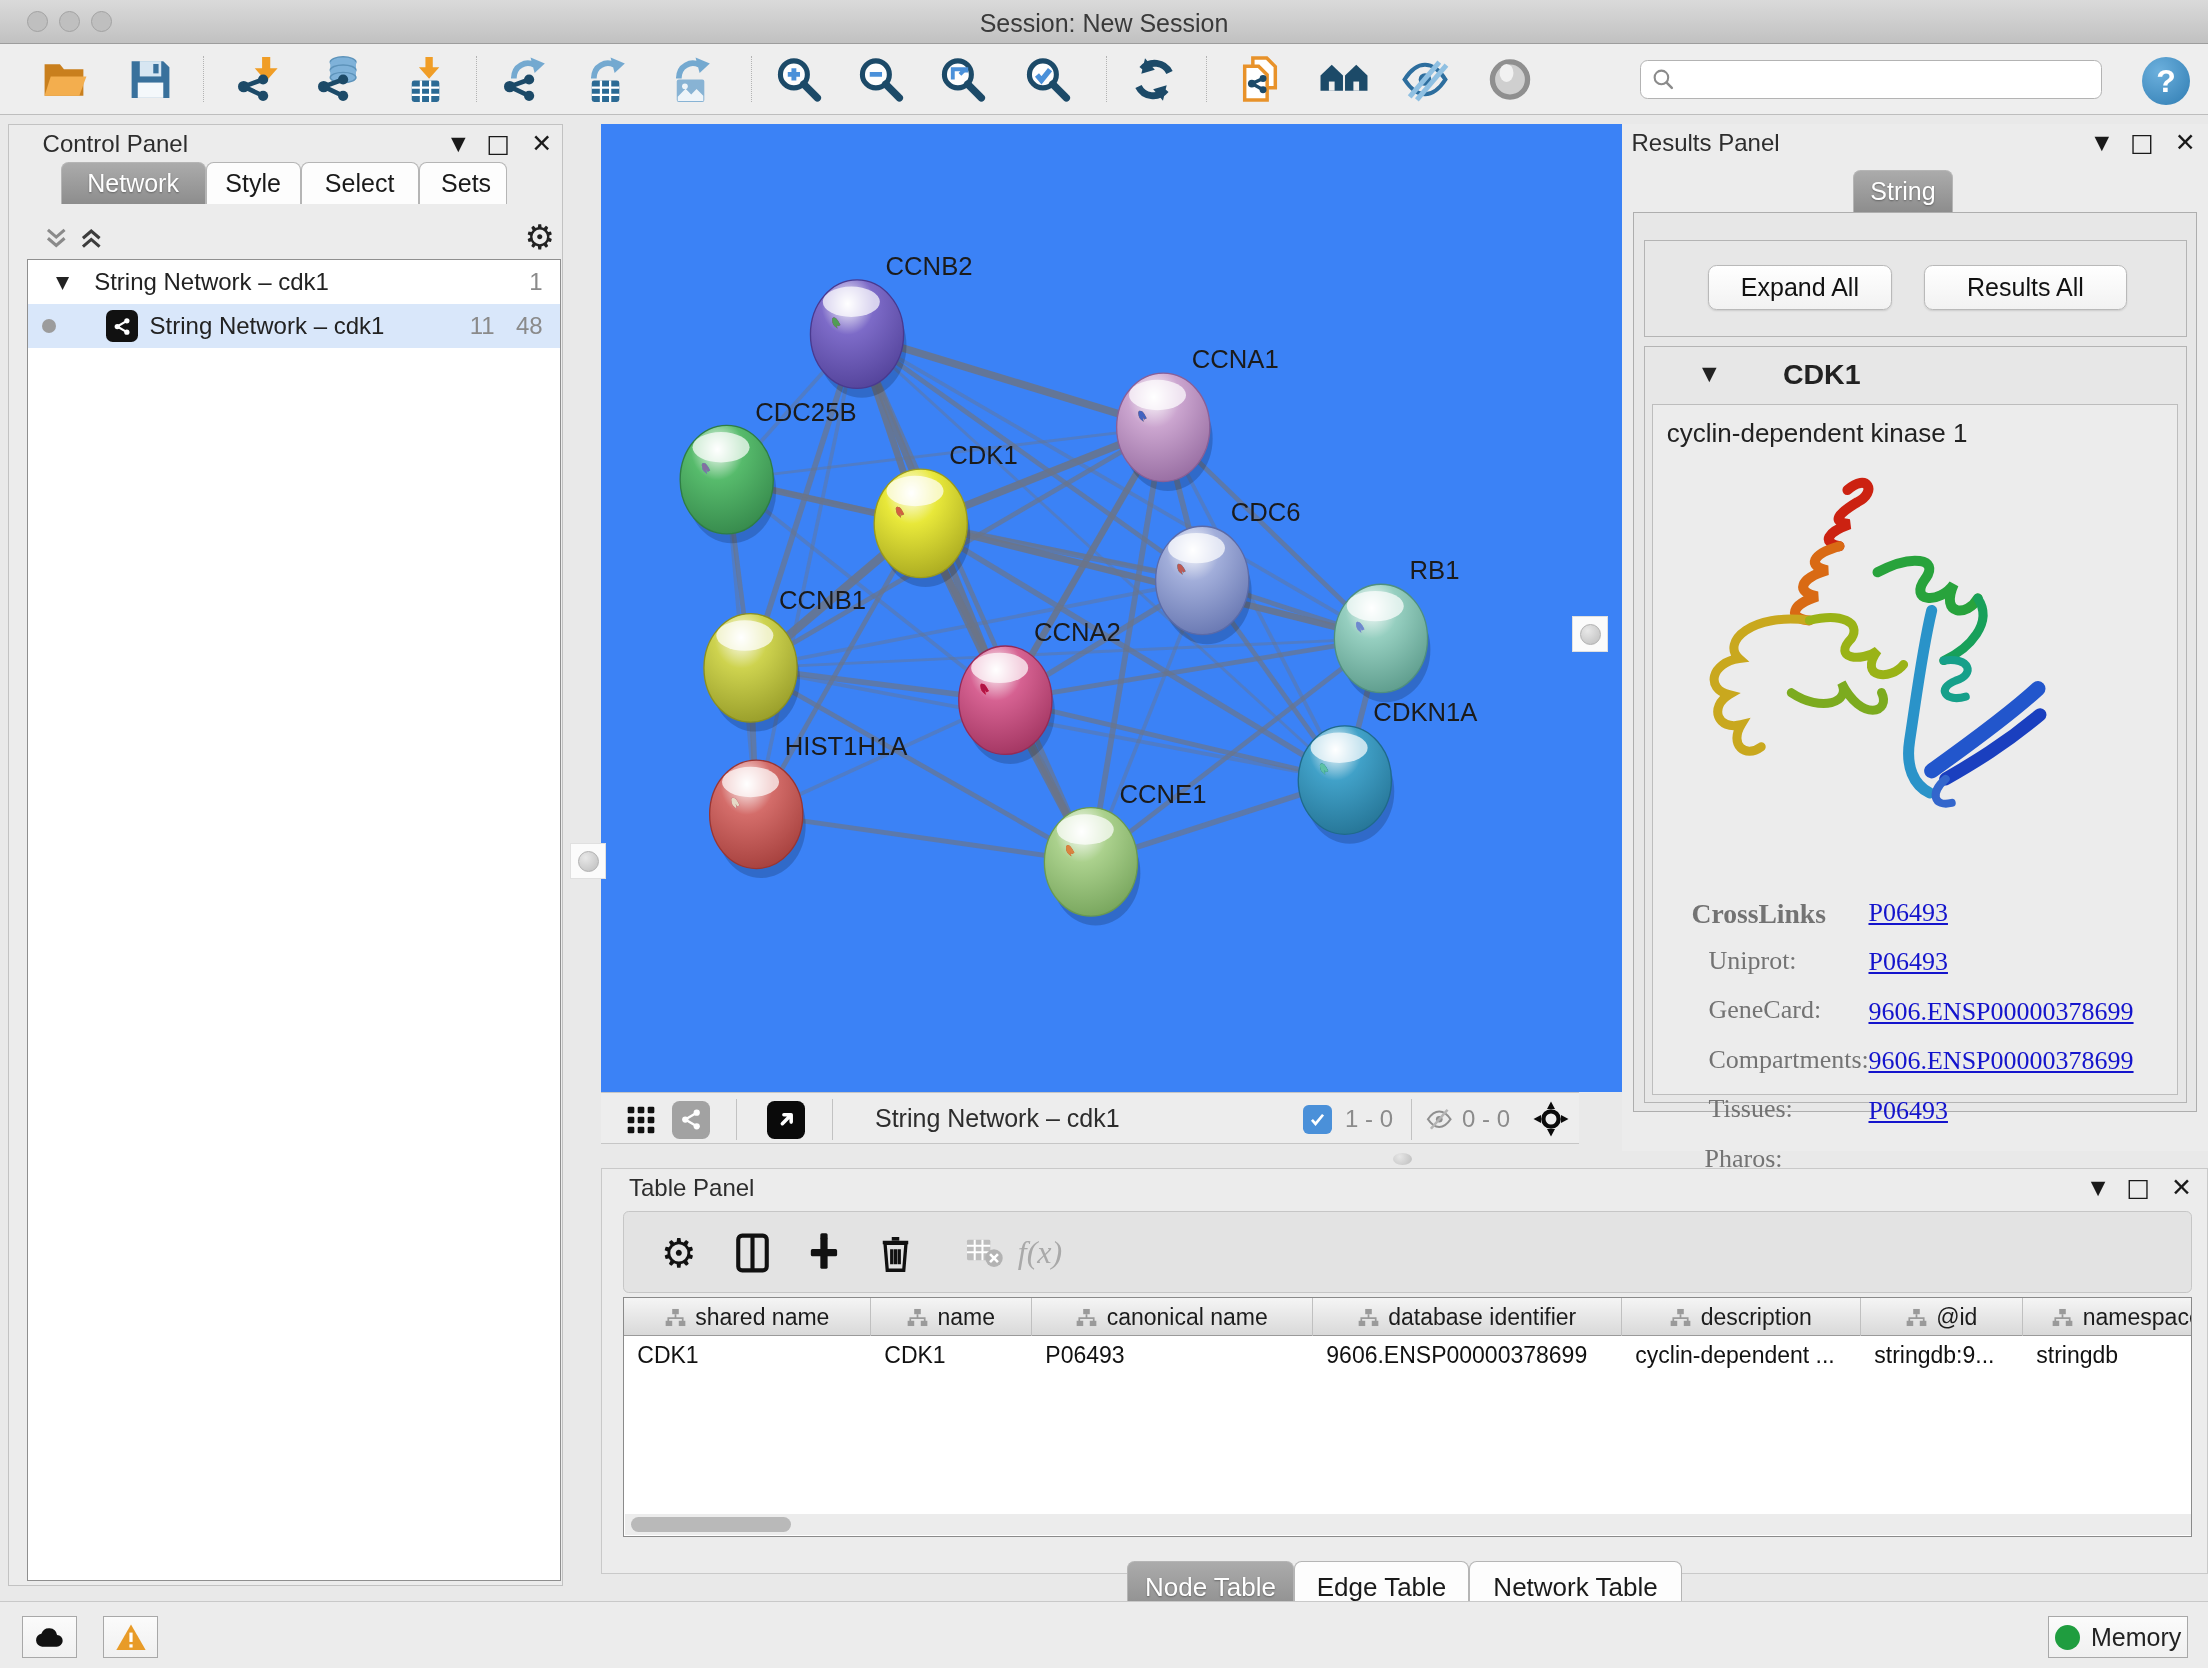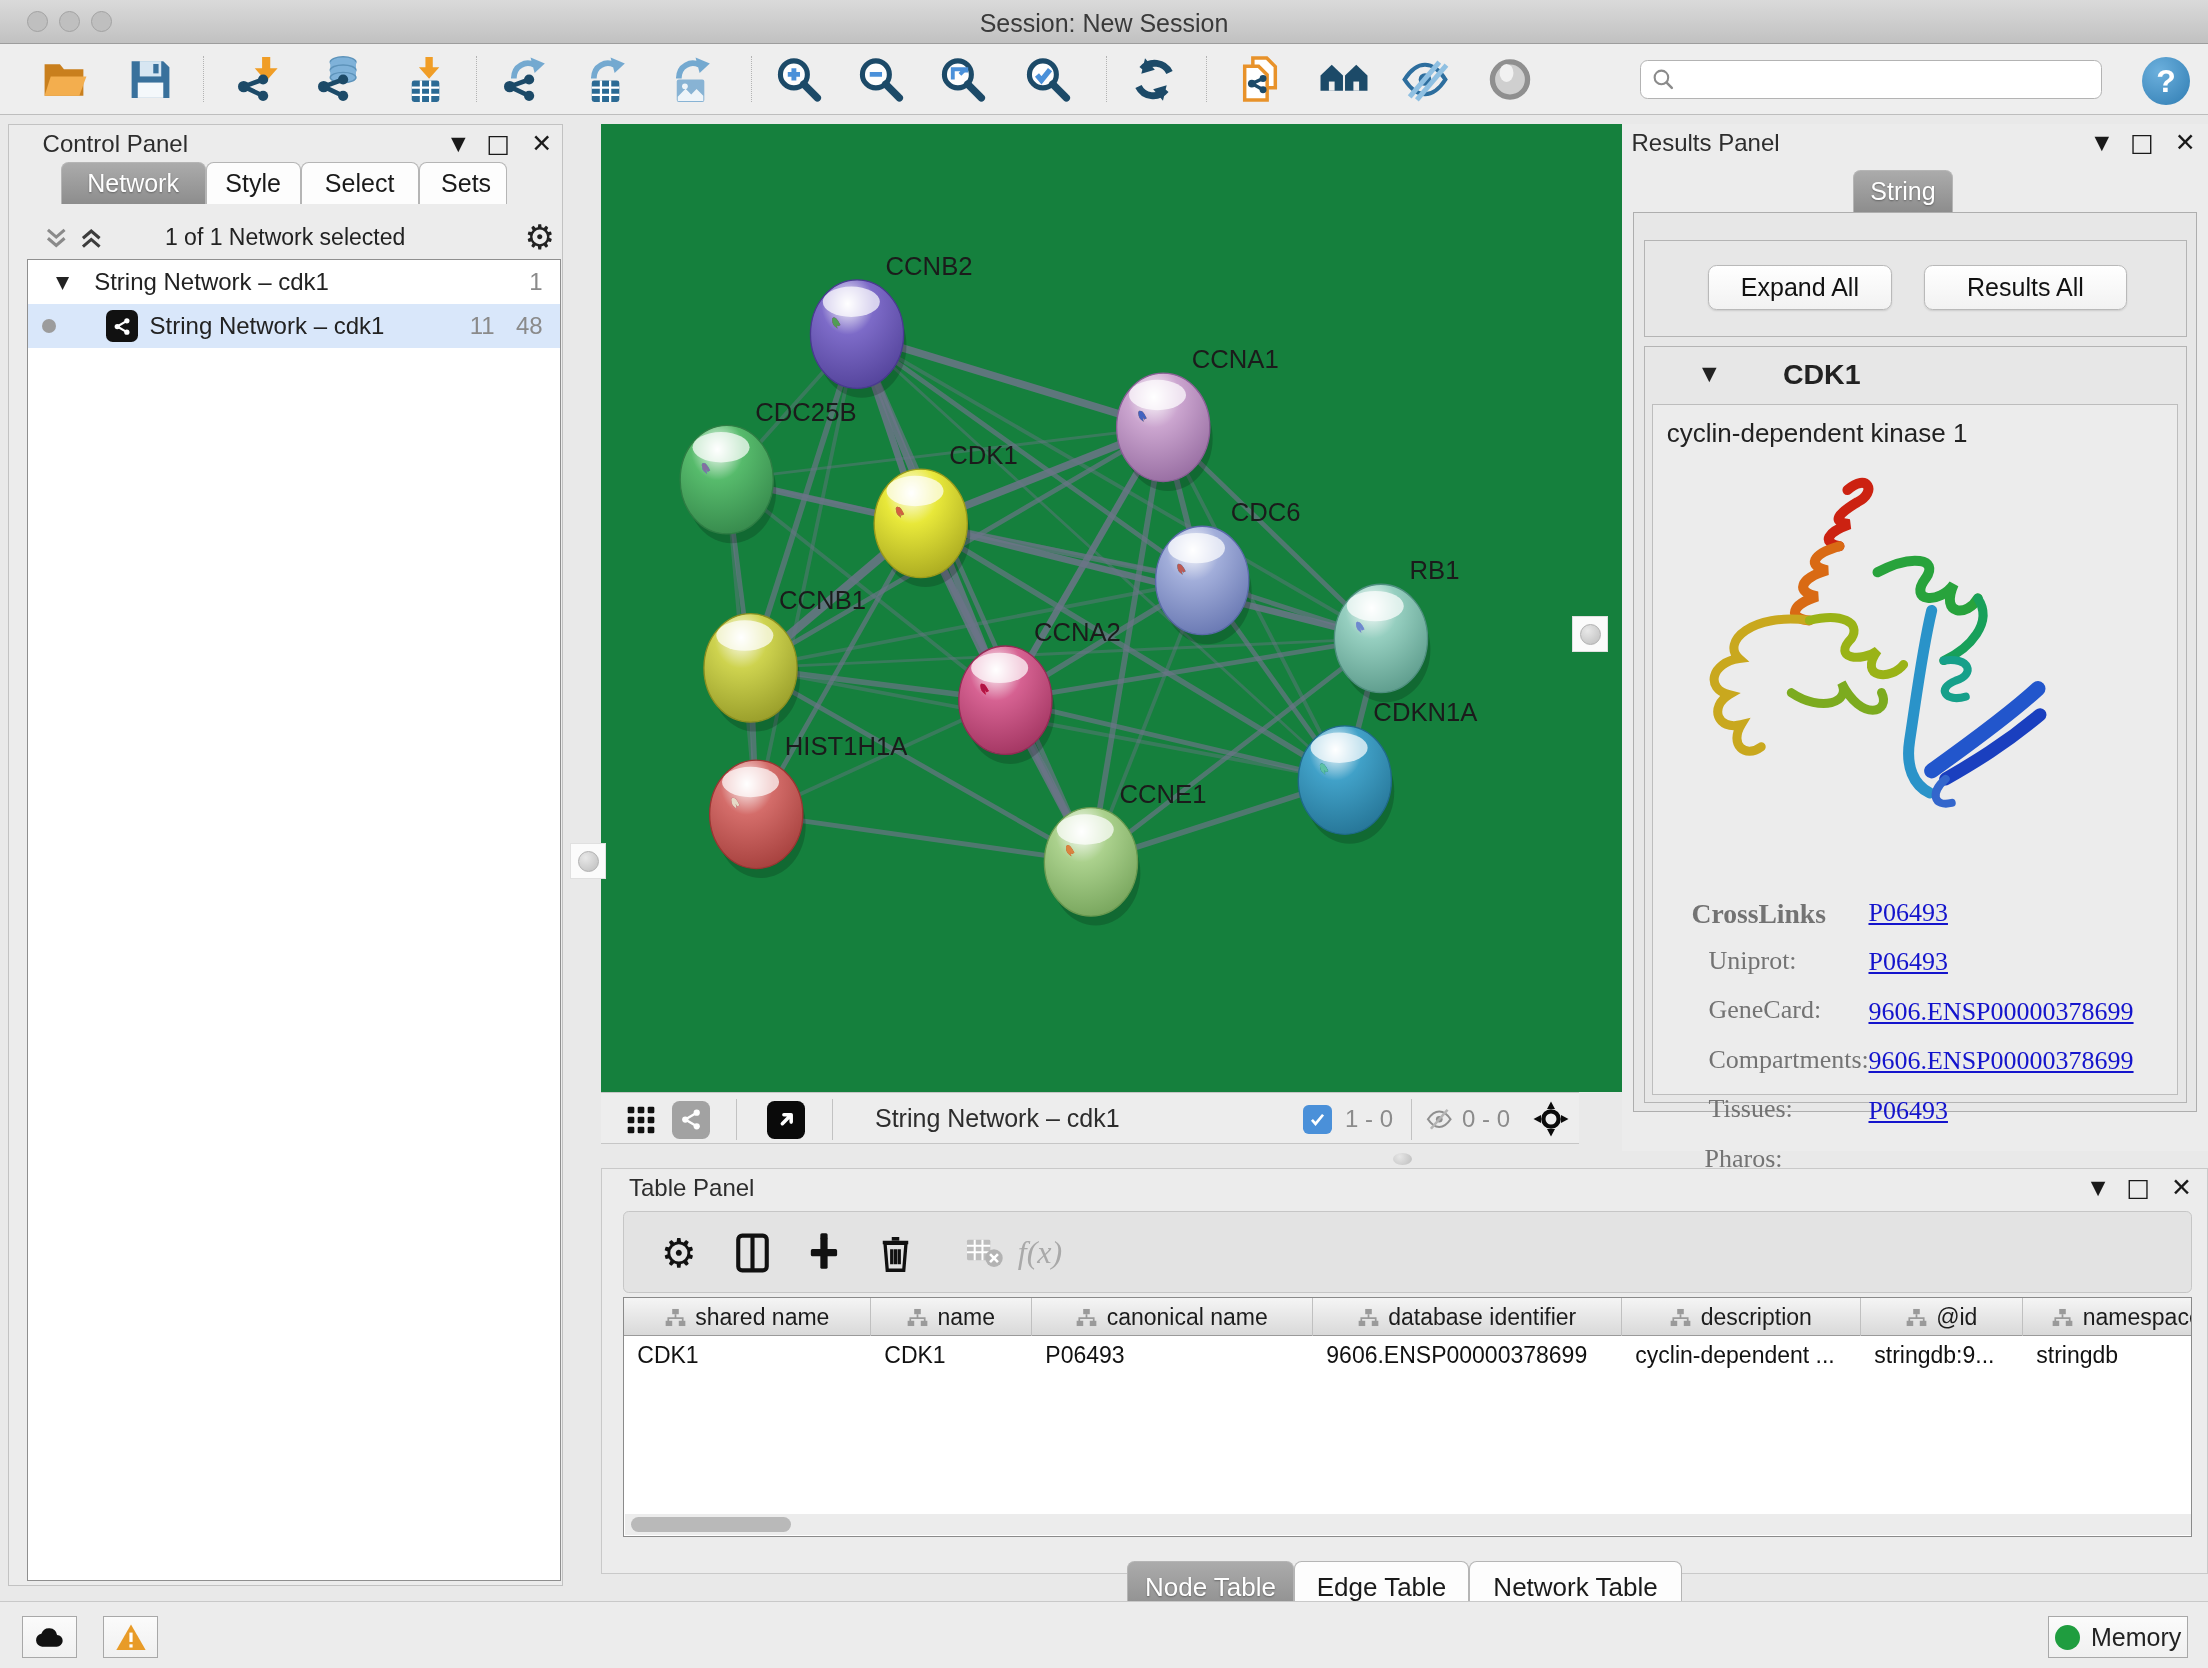--- a/index.html
+++ b/index.html
@@ -44,21 +44,21 @@
     border:1px solid #c2c2c2; }
   .cp-listbox { position:absolute; left:18px; top:134px; width:534px; height:1322px;
     background:#fff; border:1px solid #8f8f8f; }
   .tree-row { position:relative; width:100%; height:44px; display:flex; align-items:center; font-size:24px; }
   .tree-row .cnt { position:absolute; color:#8a8a8a; }
   .badge-share { width:32px; height:32px; border-radius:6.7px; background:#111; display:inline-flex;
     align-items:center; justify-content:center; }
   .summary-row { position:absolute; left:0; top:91px; width:100%; height:42px; font-size:23px; }
 
   
-  .canvas { left:601px; top:124px; width:1136px; height:968px; background:#15803d; }
+  .canvas { left:601px; top:124px; width:1136px; height:968px; background:#3b82f6; }
   .canvas-toolbar { left:601px; top:1092px; width:978px; height:52px; background:#ededed;
     border-top:1px solid #c6c6c6; border-bottom:1px solid #c6c6c6; }
   .cbadge { position:absolute; top:7.6px; width:38px; height:38px; border-radius:7.6px; display:flex;
     align-items:center; justify-content:center; cursor:pointer; }
   .ct-sep { position:absolute; top:5.7px; height:41px; border-left:1px solid #c2c2c2; }
   .ct-text { position:absolute; top:11.4px; font-size:25px; color:#2d2d2d; }
   .ct-count { position:absolute; top:12.4px; font-size:24px; color:#8b8b8b; }
   .splitter-handle { position:absolute; width:36px; height:36px; background:#fbfbfb; border:1px solid #e0e0e0;
     display:flex; align-items:center; justify-content:center; cursor:col-resize; }
   .splitter-handle i { width:21px; height:21px; border-radius:50%;
@@ -308,21 +308,20 @@
       <svg style="position:absolute;left:33px;top:7.6px" width="28.5" height="28.5" viewBox="0 0 24 24">
         <g fill="none" stroke="#8a8a8a" stroke-width="2.6">
             <path d="M5 5l7 6 7-6M5 12l7 6 7-6"></path>
           </g>
       </svg>
       <svg style="position:absolute;left:68px;top:7.6px" width="28.5" height="28.5" viewBox="0 0 24 24">
         <g fill="none" stroke="#3c3c3c" stroke-width="2.6">
             <path d="M5 19l7-6 7 6M5 12l7-6 7 6"></path>
           </g>
       </svg>
-      <div style="position:absolute;left:0;top:7.6px;width:100%;text-align:center">1 of 1 Network selected</div>
       <span class="uicon" style="position:absolute;left:516px;top:1px;font-size:34px">⚙</span>
     </div>
 
     <div class="cp-listbox">
       <div class="tree-row">
         <span class="uicon" style="margin-left:28.5px;font-size:17px">▼</span>
         <span style="margin-left:25px">String Network – cdk1</span>
         <span class="cnt" style="right:17px">1</span>
       </div>
       <div class="tree-row" style="background:#d9e7fa">

